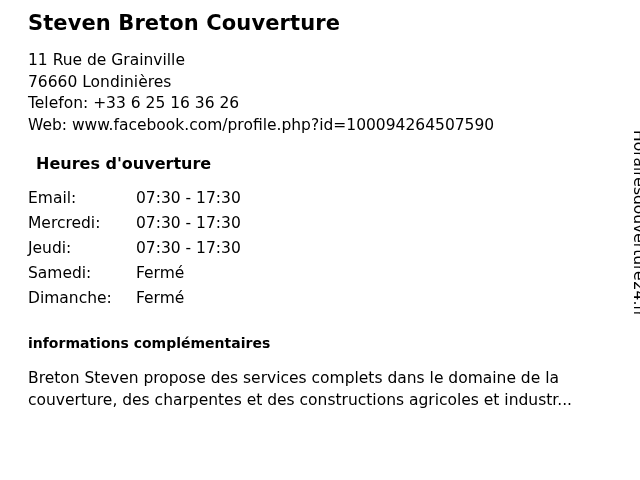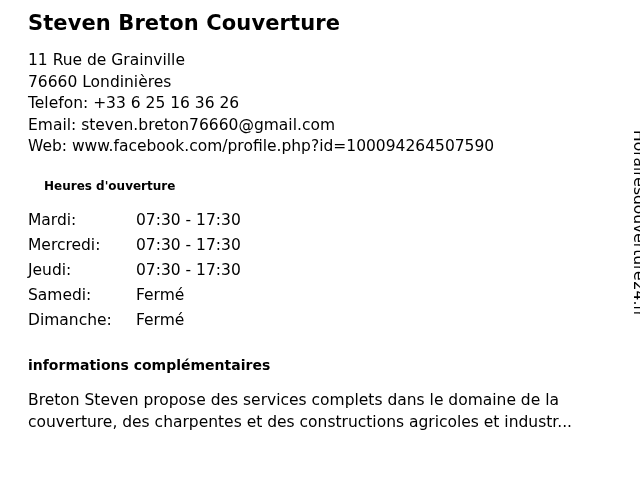--- a/index.html
+++ b/index.html
@@ -37,23 +37,23 @@
   }
   .address-block {
     font-size: 15.5px;
     line-height: 21.5px;
     margin-bottom: 18px;
   }
   .address-block div {
     white-space: nowrap;
   }
   .section-heading {
-    font-size: 12px;
+    font-size: 16px;
     font-weight: bold;
-    margin: 0 0 14px 16px;
+    margin: 0 0 14px 8px;
     line-height: 20px;
   }
   .hours-table {
     border-collapse: collapse;
     font-size: 15.5px;
     line-height: 21.5px;
     margin-bottom: 20px;
   }
   .hours-table td {
     padding: 0 0 3.5px 0;
@@ -97,30 +97,29 @@
 <div class="page">
 
   <div class="content">
 
     <h1 class="business-title">Steven Breton Couverture</h1>
 
     <div class="address-block">
       <div>11 Rue de Grainville</div>
       <div>76660 Londinières</div>
       <div>Telefon: +33 6 25 16 36 26</div>
-      <div>Email: steven.breton76660@gmail.com</div>
       <div>Web: www.facebook.com/profile.php?id=100094264507590</div>
     </div>
 
     <h2 class="section-heading">Heures d'ouverture</h2>
 
     <table class="hours-table">
       <tbody>
         <tr>
-          <td class="hours-day">Mardi:</td>
+          <td class="hours-day">Email:</td>
           <td class="hours-time">07:30 - 17:30</td>
         </tr>
         <tr>
           <td class="hours-day">Mercredi:</td>
           <td class="hours-time">07:30 - 17:30</td>
         </tr>
         <tr>
           <td class="hours-day">Jeudi:</td>
           <td class="hours-time">07:30 - 17:30</td>
         </tr>

